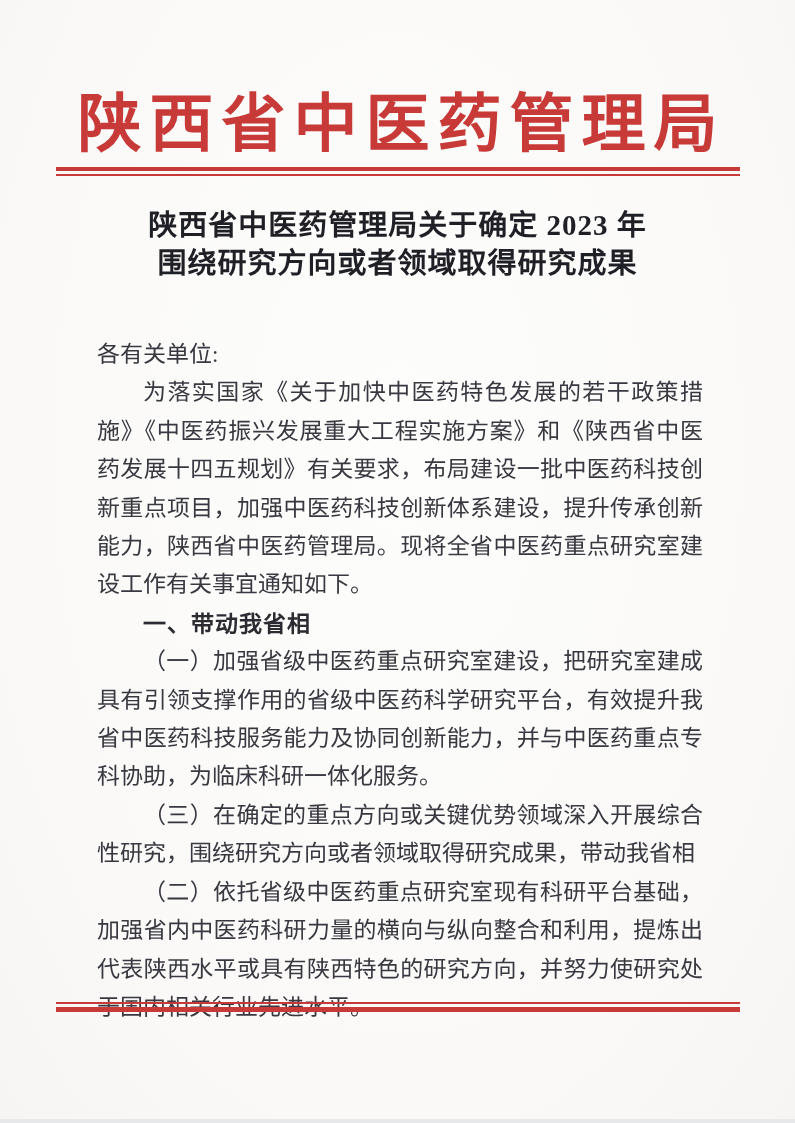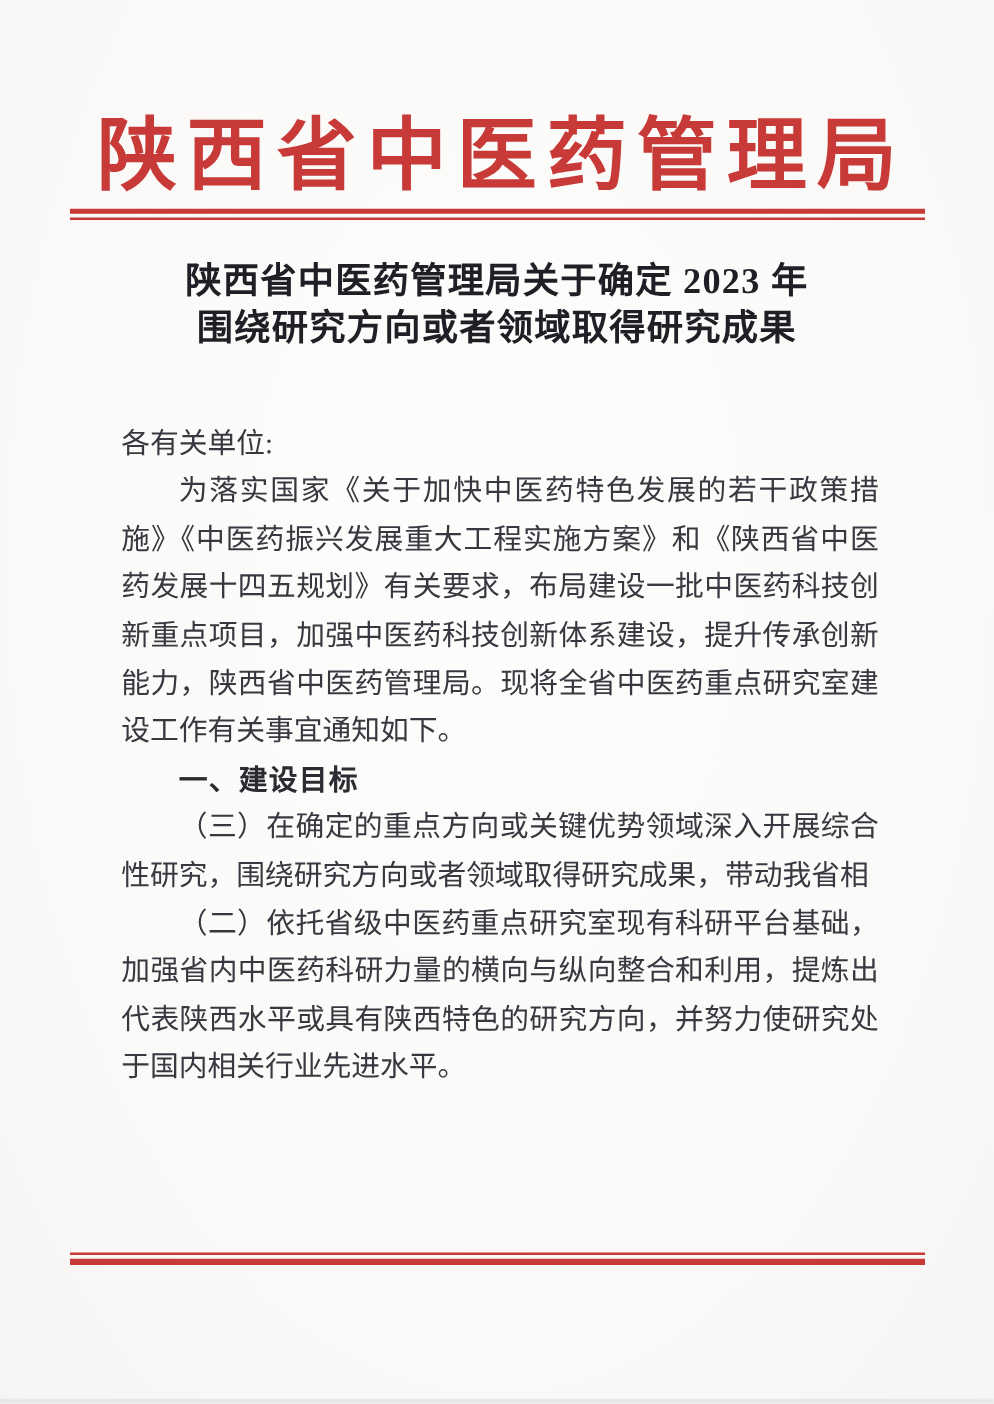--- a/index.html
+++ b/index.html
@@ -65,21 +65,22 @@
   <div class="rule rule-top-thin"></div>
 
   <div class="doc-title">
     <div>陕西省中医药管理局关于确定 2023 年</div>
     <div>围绕研究方向或者领域取得研究成果</div>
   </div>
 
   <div class="body-text">
     <p>各有关单位:</p>
     <p class="indent">为落实国家《关于加快中医药特色发展的若干政策措施》《中医药振兴发展重大工程实施方案》和《陕西省中医药发展十四五规划》有关要求，布局建设一批中医药科技创新重点项目，加强中医药科技创新体系建设，提升传承创新能力，陕西省中医药管理局。现将全省中医药重点研究室建设工作有关事宜通知如下。</p>
-    <p class="indent section-heading">一、建设目标</p>
+    <p class="indent section-heading">一、带动我省相</p>
+    <p class="indent">（一）加强省级中医药重点研究室建设，把研究室建成具有引领支撑作用的省级中医药科学研究平台，有效提升我省中医药科技服务能力及协同创新能力，并与中医药重点专科协助，为临床科研一体化服务。</p>
     <p class="indent">（三）在确定的重点方向或关键优势领域深入开展综合性研究，围绕研究方向或者领域取得研究成果，带动我省相</p>
     <p class="indent">（二）依托省级中医药重点研究室现有科研平台基础，加强省内中医药科研力量的横向与纵向整合和利用，提炼出代表陕西水平或具有陕西特色的研究方向，并努力使研究处于国内相关行业先进水平。</p>
   </div>
 
   <div class="rule rule-bottom-thin"></div>
   <div class="rule rule-bottom-thick"></div>
 
   <div class="page-bottom-edge"></div>
 </div>
 

